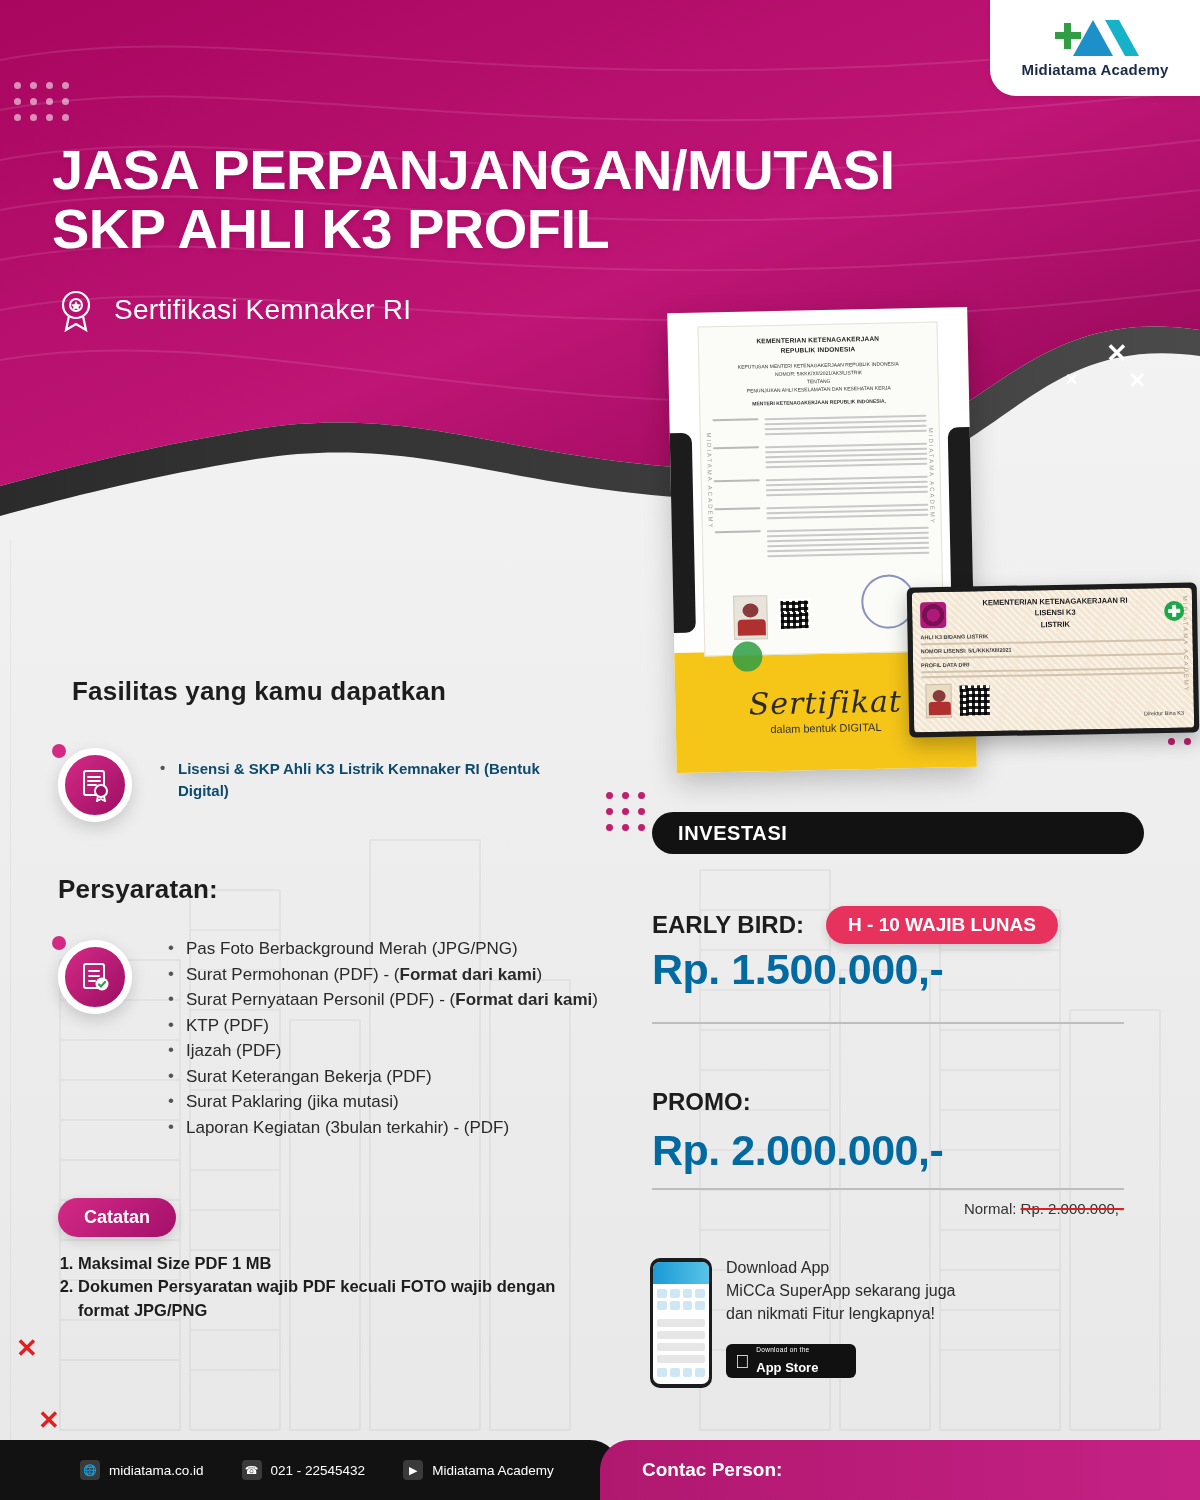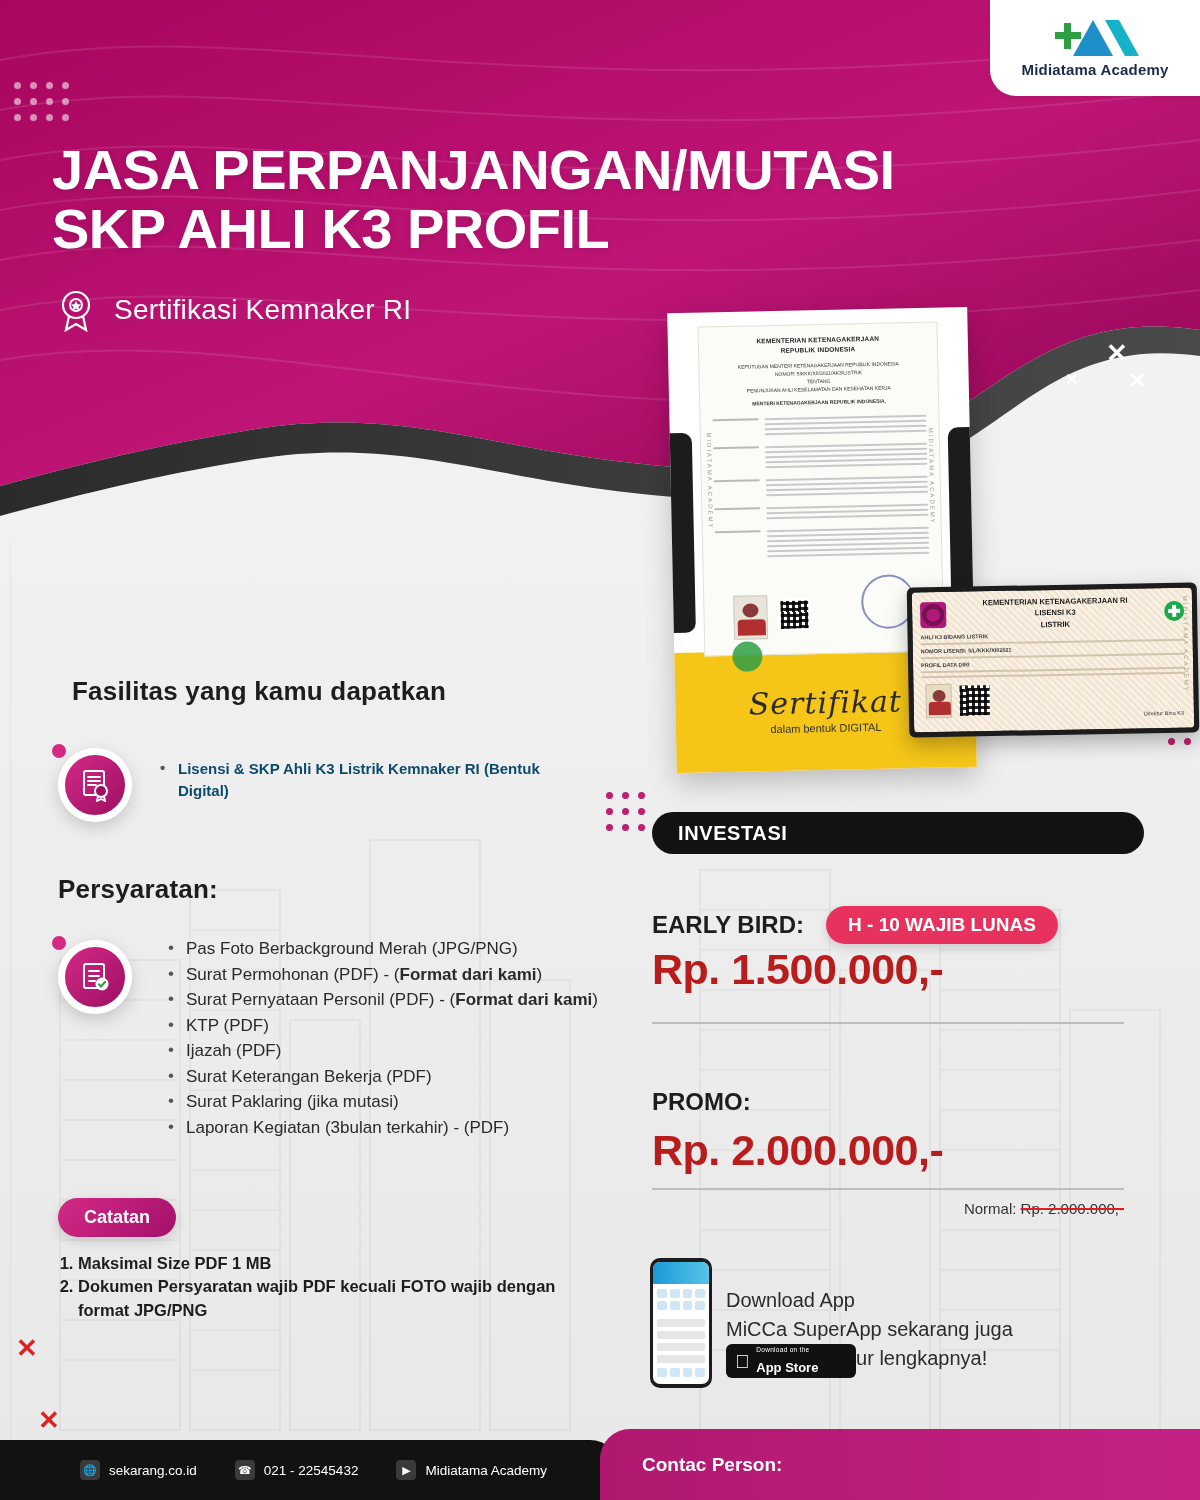--- a/index.html
+++ b/index.html
@@ -208,60 +208,60 @@
     position:absolute; top: 812px; left: 652px; width: 492px; height: 42px;
     background:#121212; border-radius: 21px; display:flex; align-items:center;
     padding-left: 26px; color:#fff; font-weight:bold; font-size: 20px; letter-spacing: .6px;
   }
   .eb-row { position:absolute; top: 906px; left: 652px; display:flex; align-items:center; gap: 22px; }
   .eb-label { font-size: 24px; font-weight: bold; color:#1d1d1d; }
   .eb-pill {
     background: #e8325e; color:#fff; font-size: 19px; font-weight: bold;
     padding: 8px 22px; border-radius: 20px; box-shadow: 0 4px 10px rgba(0,0,0,.14);
   }
-  .price { position:absolute; font-size: 43px; font-weight: bold; color:#b91c1c; letter-spacing: -.5px;}
+  .price { position:absolute; font-size: 43px; font-weight: bold; color:#0369a1; letter-spacing: -.5px;}
   #price-eb { top: 945px; left: 652px; }
   .hr { position:absolute; height: 2px; background: #bdbdbd; }
   #hr1 { top: 1022px; left: 652px; width: 472px; }
   #hr2 { top: 1188px; left: 652px; width: 472px; }
   .promo-label { position:absolute; top: 1088px; left: 652px; font-size: 24px; font-weight:bold; color:#1d1d1d;}
   #price-promo { top: 1126px; left: 652px; }
   .normal-row { position:absolute; top: 1200px; left: 652px; width: 472px; text-align: right; font-size: 15px; color: #333; }
   .normal-row .strike { text-decoration: line-through; text-decoration-color:#e02020; text-decoration-thickness: 2px; }
 
   
   .phone {
     position:absolute; top: 1258px; left: 650px; width: 62px; height: 130px;
     background: #1c1c1c; border-radius: 10px; padding: 4px 3px;
   }
   .phone .scr2 { width:100%; height:100%; background:#fff; border-radius: 7px; overflow:hidden; position:relative;}
   .phone .hd { height: 22px; background: linear-gradient(90deg,#1a9ad6,#59c3e8); }
   .phone .rowi { height: 8px; margin: 4px 4px 0; background:#e6e6e6; border-radius:2px;}
   .phone .grid4 { display:grid; grid-template-columns: repeat(4, 1fr); gap: 3px; padding: 5px 4px;}
   .phone .grid4 i { display:block; height: 9px; border-radius:2px; background:#cfe6f5;}
-  .app-text { position:absolute; top: 1286px; left: 726px; font-size: 20px; color:#2b2b2b; line-height:1.45; }
+  .app-text { position:absolute; top: 1256px; left: 726px; font-size: 16px; color:#2b2b2b; line-height:1.45; }
   .store-btn {
     position:absolute; top: 1344px; left: 726px; width: 130px; height: 34px;
     background:#111; border-radius: 6px; display:flex; align-items:center; gap:7px; padding: 0 9px; color:#fff;
   }
   .store-btn .apple { font-size: 19px; line-height: 1; }
   .store-btn .txt { line-height: 1.1; }
   .store-btn .txt .s1 { font-size: 6.5px; display:block; letter-spacing:.3px;}
   .store-btn .txt .s2 { font-size: 13px; font-weight: bold; display:block;margin-top:8px;}
 
   
   .footer-left {
     position:absolute; bottom: 0; left: 0; width: 620px; height: 60px;
     background: #121212; border-top-right-radius: 30px;
     display:flex; align-items:center; gap: 38px; padding-left: 80px; color:#fff;
   }
   .foot-item { display:flex; align-items:center; gap: 9px; font-size: 13.5px; }
   .fi-ico { width: 20px; height: 20px; border-radius: 4px; background:#3a3a3a; display:flex;align-items:center;justify-content:center; font-size: 11px;}
   .footer-right {
-    position:absolute; bottom: 0; right: 0; width: 600px; height: 71px;
+    position:absolute; bottom: 0; right: 0; width: 600px; height: 60px;
     background: linear-gradient(90deg,#b0186f,#c52185);
     border-top-left-radius: 30px;
     display:flex; align-items:center; padding-left: 42px; color:#fff;
     font-weight:bold; font-size: 19px;
   }
 </style>
 </head>
 <body>
 
 <div class="bg-bottom"></div>
@@ -623,21 +623,21 @@
   <div class="apple"></div>
   <div class="txt">
     <span class="s1">Download on the</span>
     <span class="s2">App Store</span>
   </div>
 </div>
 
 <div class="footer-left">
   <div class="foot-item">
     <span class="fi-ico">🌐</span>
-    <span>sekarang.co.id</span>
+    <span>midiatama.co.id</span>
   </div>
   <div class="foot-item">
     <span class="fi-ico">☎</span>
     <span>021 - 22545432</span>
   </div>
   <div class="foot-item">
     <span class="fi-ico">▶</span>
     <span>Midiatama Academy</span>
   </div>
 </div>

